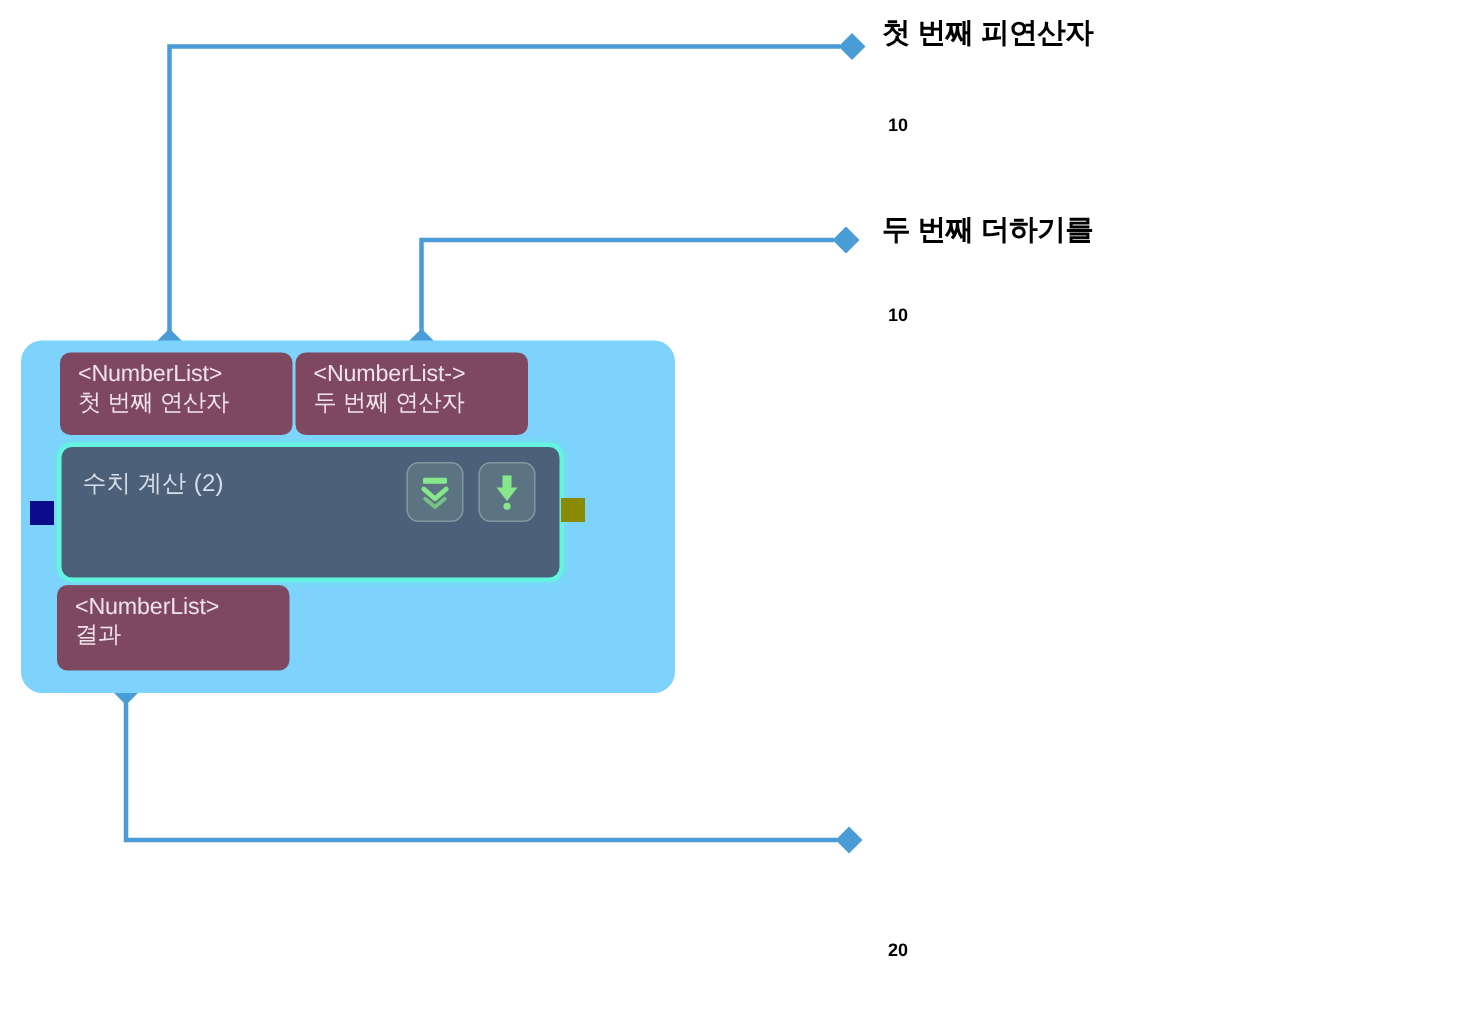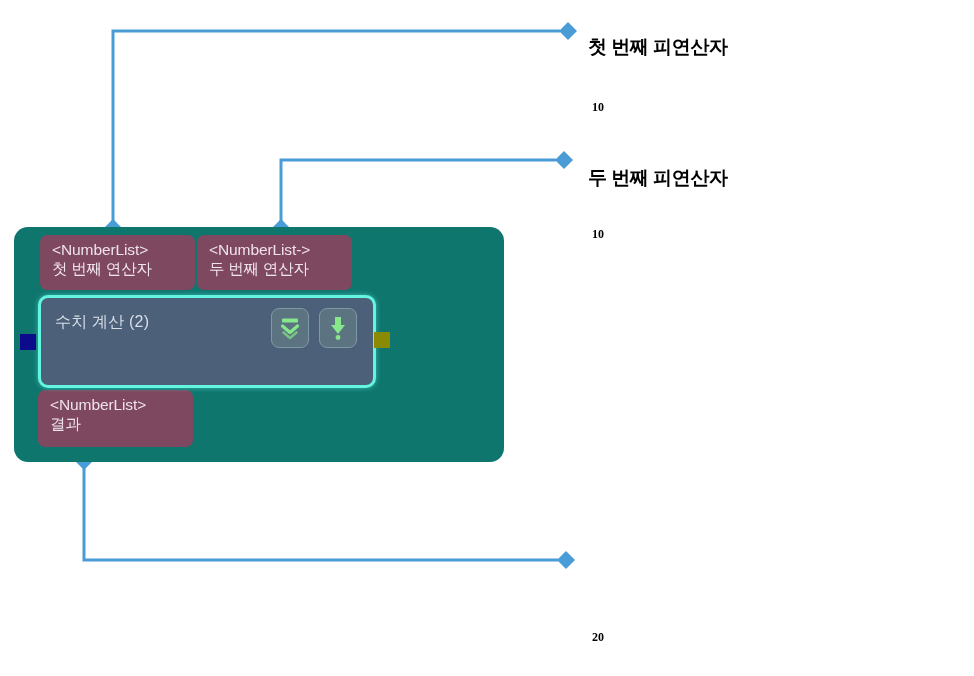--- a/index.html
+++ b/index.html
@@ -29,23 +29,23 @@
     width: 974px;
     height: 676px;
     pointer-events: none;
   }
 
   
   .node {
     position: absolute;
     left: 14px;
     top: 227px;
-    width: 490px;
+    width: 436px;
     height: 235px;
-    background: #0f766e;
+    background: #7dd3fc;
     border-radius: 14px;
     box-sizing: border-box;
   }
 
   .pin {
     position: absolute;
     background: #7e4860;
     border-radius: 7px;
     box-sizing: border-box;
     color: #e9dde6;
@@ -57,21 +57,20 @@
     font-size: 15.5px;
     color: #efe2ec;
     white-space: nowrap;
     letter-spacing: -0.1px;
   }
   .pin .pin-label {
     font-size: 15.5px;
     color: #f0e4ec;
     white-space: nowrap;
     letter-spacing: -0.1px;
-    font-family: Liberation Serif, serif;
   }
 
   .pin-a { left: 26px; top: 8px;  width: 155px; height: 55px; }
   .pin-b { left: 183px; top: 8px; width: 155px; height: 55px; }
   .pin-out { left: 24px; top: 163px; width: 155px; height: 57px; }
 
   
   .node-body {
     position: absolute;
     left: 24px;
@@ -118,41 +117,40 @@
     position: absolute;
     width: 16px;
     height: 16px;
   }
   .port-in  { left: 20px;  top: 334px; background: #0b0b8c; }
   .port-out { left: 374px; top: 332px; background: #8a8a05; }
 
   
   .note {
     position: absolute;
-    font-family: Liberation Serif, serif;
+    font-family: Liberation Sans, sans-serif;
     font-weight: bold;
     color: #000000;
-    margin-top: 24px;
   }
   .note-title {
     font-size: 19px;
     line-height: 1.33;
     letter-spacing: -0.3px;
   }
   .note-value {
     font-size: 12px;
     letter-spacing: 0px;
   }
 
   .note-1-title { left: 588px; top: 10px;  width: 380px; }
   .note-1-value { left: 592px; top: 76px; }
   .note-2-title { left: 588px; top: 141px; width: 380px; }
   .note-2-value { left: 592px; top: 203px; }
   .note-3-title { left: 588px; top: 534px; width: 352px; }
-  .note-3-value { left: 592px; top: 606px; }
+  .note-3-value { left: 592px; top: 626px; }
 </style>
 </head>
 <body>
 
 <div id="canvas">
 
   <svg id="connectors" viewBox="0 0 974 676" width="974" height="676">
     <g fill="none" stroke="#4a9cd6" stroke-width="3">
 
       <path d="M113,228 L113,31 L560,31"></path>
@@ -212,18 +210,18 @@
       </div>
     </div>
 
     <div class="port port-in" style="left:6px; top:107px;"></div>
     <div class="port port-out" style="left:360px; top:105px;"></div>
   </div>
 
   <div class="note note-title note-1-title">첫 번째 피연산자</div>
   <div class="note note-value note-1-value">10</div>
 
-  <div class="note note-title note-2-title">두 번째 피연산자</div>
+  <div class="note note-title note-2-title">두 번째 더하기를</div>
   <div class="note note-value note-2-value">10</div>
 
   <div class="note note-value note-3-value">20</div>
 
 </div>
 
 </body></html>

